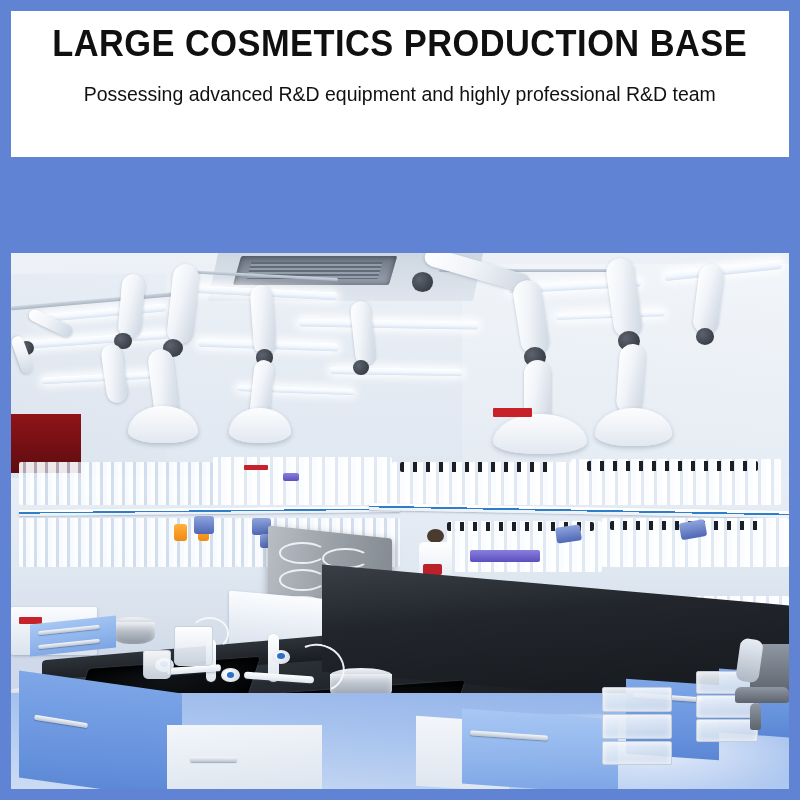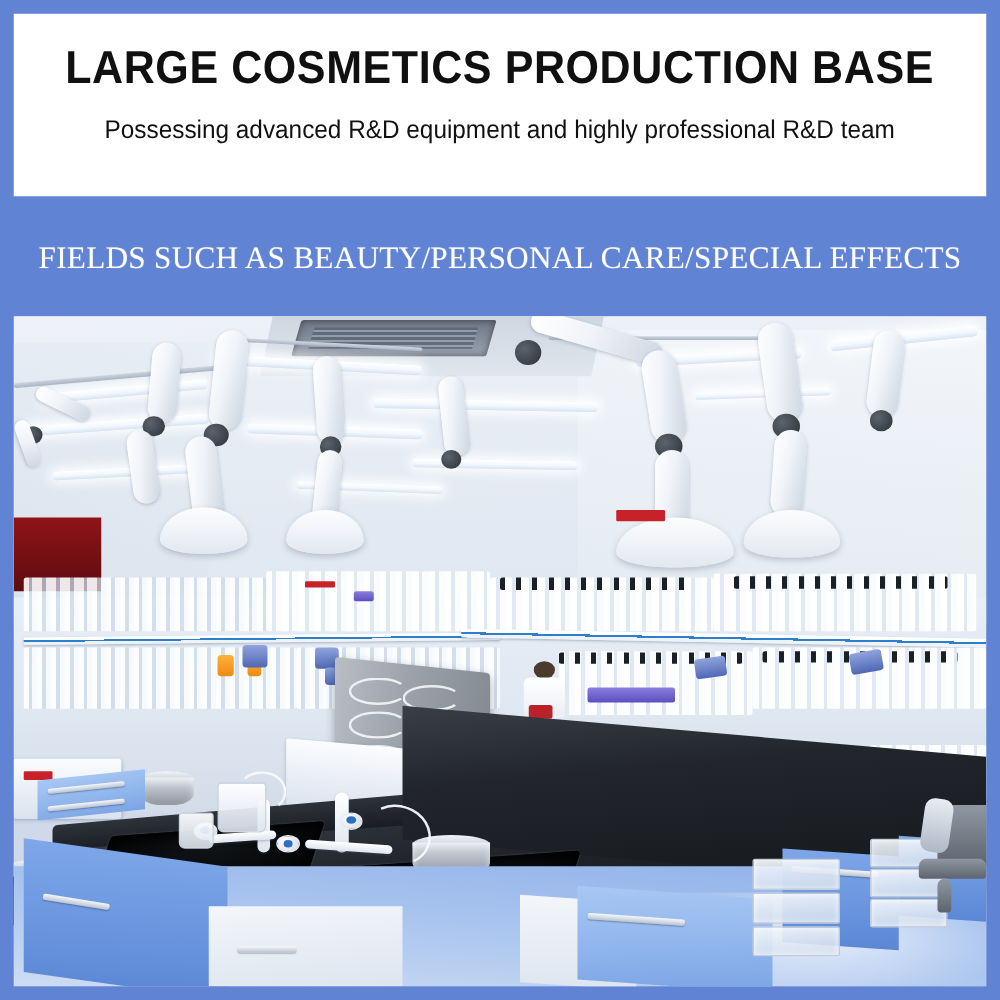--- a/index.html
+++ b/index.html
@@ -20,21 +20,21 @@
 
   
   .header-card {
     background: #ffffff;
     width: 100%;
     height: 146px;
     display: flex;
     flex-direction: column;
     align-items: center;
     justify-content: flex-start;
-    padding-top: 24px;
+    padding-top: 14px;
     flex: 0 0 auto;
   }
   .headline {
     font-family: "Liberation Sans Narrow", "Liberation Sans", sans-serif;
     font-weight: bold;
     font-size: 37px;
     letter-spacing: 0.5px;
     color: #101010;
     white-space: nowrap;
     transform: scaleX(0.93);
@@ -267,21 +267,20 @@
 
 <div class="banner">
 
   <div class="header-card">
     <div class="headline">LARGE COSMETICS PRODUCTION BASE</div>
     <div class="subheadline">Possessing advanced R&amp;D equipment and highly professional R&amp;D team</div>
     <div class="ghost-line"></div>
   </div>
 
   <div class="tagline">
-    <div class="tagline-line">FIELDS SUCH AS BEAUTY/PERSONAL CARE/SPECIAL EFFECTS</div>
   </div>
 
   <div class="photo">
 
     <div class="layer ceiling"></div>
     <div class="layer left-wall"></div>
     <div class="layer backwall"></div>
     <div class="layer ceiling-slab"></div>
     <div class="layer ac-vent"></div>
 

